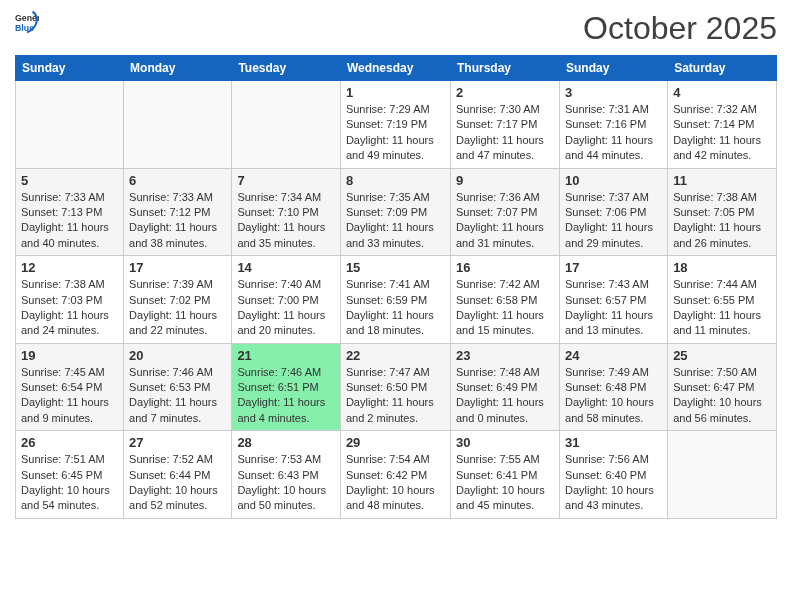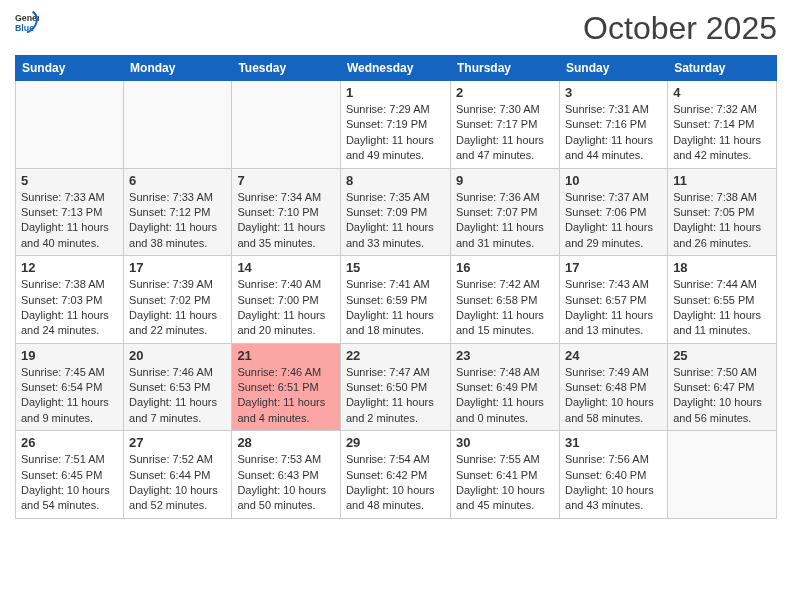--- a/index.html
+++ b/index.html
@@ -255,21 +255,21 @@
 Daylight: 11 hours
 and 9 minutes.</div>
           </td>
           <td style="background: rgb(245, 245, 245);">
             <span class="day-number">20</span>
             <div class="day-info" style="white-space: pre-line;">Sunrise: 7:46 AM
 Sunset: 6:53 PM
 Daylight: 11 hours
 and 7 minutes.</div>
           </td>
-          <td style="background: #fca5a5;">
+          <td style="background: #86efac;">
             <span class="day-number">21</span>
             <div class="day-info" style="white-space: pre-line;">Sunrise: 7:46 AM
 Sunset: 6:51 PM
 Daylight: 11 hours
 and 4 minutes.</div>
           </td>
           <td style="background: rgb(245, 245, 245);">
             <span class="day-number">22</span>
             <div class="day-info" style="white-space: pre-line;">Sunrise: 7:47 AM
 Sunset: 6:50 PM

